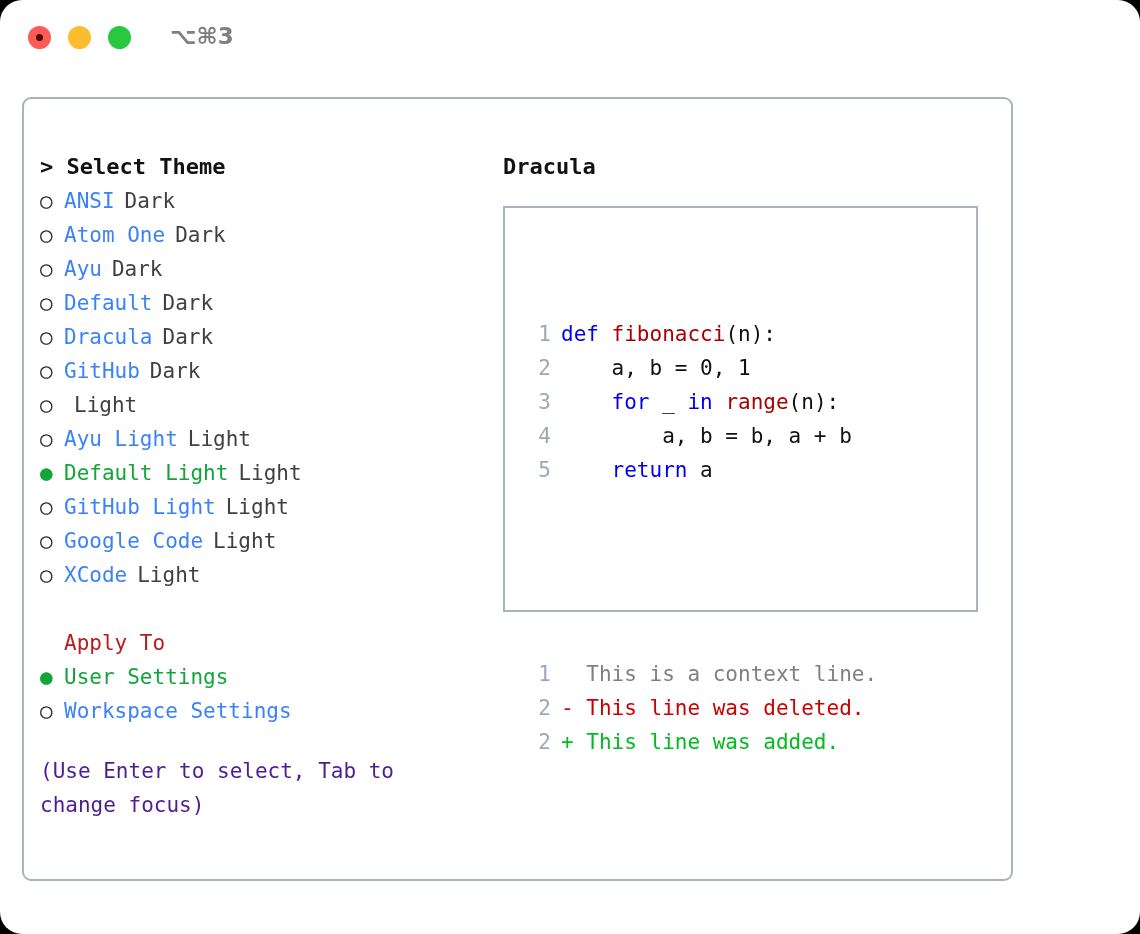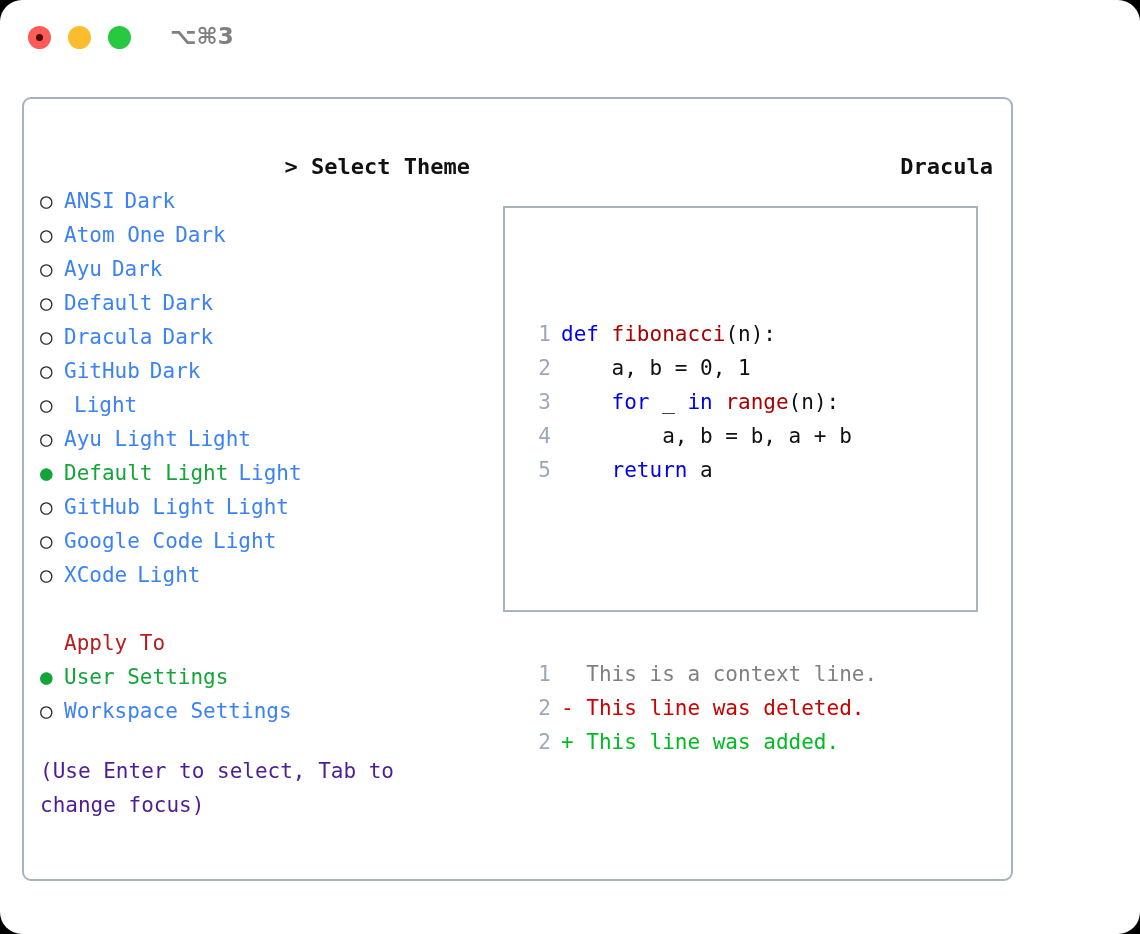--- a/index.html
+++ b/index.html
@@ -95,21 +95,20 @@
     left: 16px;
     top: 51px;
     width: 430px;
   }
   .section-header {
     font-size: 22px;
     font-weight: bold;
     color: #111111;
     line-height: 34px;
     white-space: pre;
-    text-align: right;
   }
   .theme-list { margin-top: 0px; }
   .opt-row {
     display: flex;
     align-items: baseline;
     font-size: 21px;
     line-height: 34px;
     color: #2c2f33;
     white-space: pre;
   }
@@ -118,21 +117,21 @@
     width: 24px;
     flex: 0 0 24px;
     font-size: 21px;
     line-height: 34px;
   }
   .marker.off { color: #2c2f33; }
   .marker.on  { color: #13a53a; }
   .opt-label { color: #3b82f6; }
   .opt-row.selected .opt-label { color: #13a53a; }
   .opt-suffix {
-    color: #3b82f6;
+    color: #404040;
     margin-left: 10px;
   }
 
   .apply-block { margin-top: 34px; }
   .apply-title {
     font-size: 21px;
     line-height: 34px;
     color: #b91c1c;
     padding-left: 24px;
     white-space: pre;

